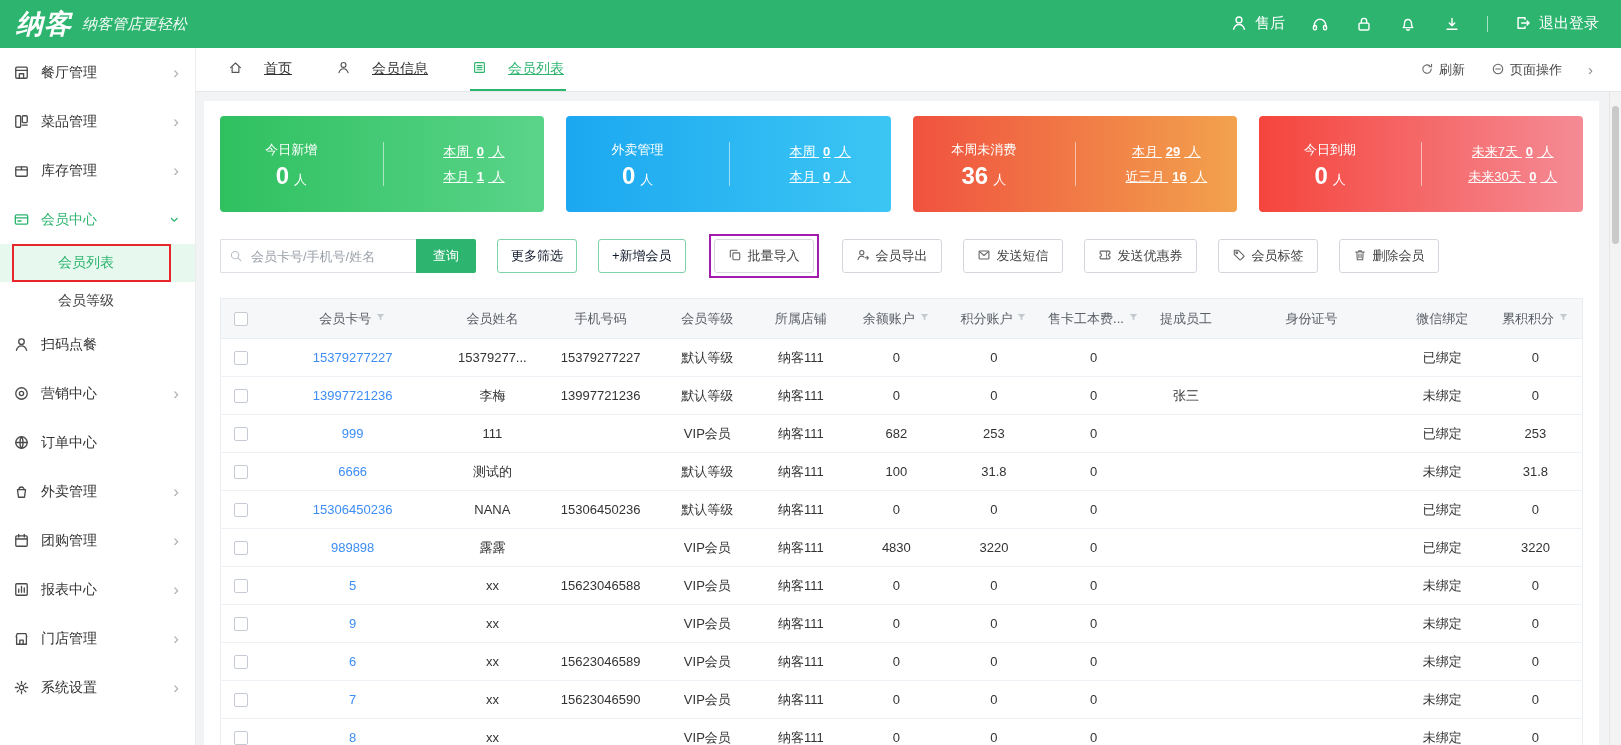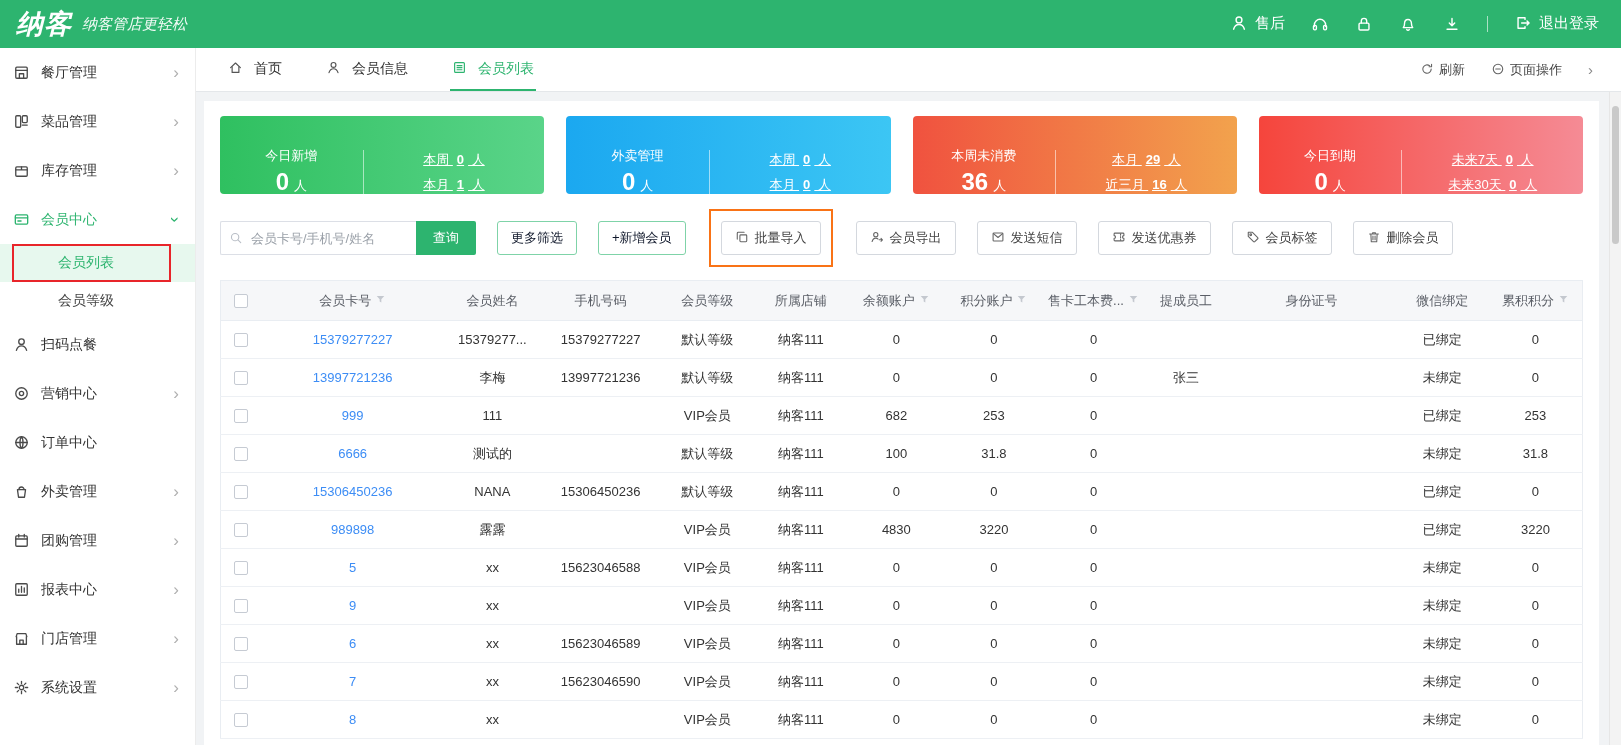--- a/index.html
+++ b/index.html
@@ -30,54 +30,54 @@
   .side-chev.down { transform:rotate(90deg); }
   .side-item.active .side-chev { color:#2db46f; }
   .sub-item { position:relative; height:38px; display:flex; align-items:center; padding-left:58px; font-size:14px; color:#444; cursor:pointer; }
   .sub-item.active { background:#e7f8ee; color:#2db46f; }
   .annot-box { position:absolute; left:12px; right:24px; top:0; bottom:0; border:2px solid #e8252a; pointer-events:none; }
 
   
   .main { position:fixed; left:196px; top:48px; right:0; bottom:0; background:#f1f3f5; }
   .tabbar { height:44px; background:#fff; border-bottom:1px solid #e4e7ea; display:flex; align-items:center; padding:0 28px 0 30px; }
   .tabs { display:flex; height:100%; gap:40px; }
-  .tab { display:flex; align-items:center; gap:11px; font-size:14px; color:#333; border-bottom:2px solid transparent; cursor:pointer; padding:0 2px; }
+  .tab { display:flex; align-items:center; gap:21px; font-size:14px; color:#333; border-bottom:2px solid transparent; cursor:pointer; padding:0 2px;text-decoration:underline; }
   .tab .ic { width:15px; height:15px; color:#555; }
   .tab.active { color:#2db46f; border-bottom-color:#2db46f; }
   .tab.active .ic { color:#2db46f; }
   .tab-actions { margin-left:auto; display:flex; align-items:flex-start; gap:26px; font-size:13px; color:#444; }
   .tab-action { display:inline-flex; align-items:center; gap:5px; cursor:pointer; }
   .tab-action .ic { width:14px; height:14px; color:#666; }
   .tab-chev { color:#888; font-size:15px; cursor:pointer; }
 
   .panel { position:absolute; left:8px; right:22px; top:53px; bottom:0; background:#fff; padding:15px 16px 0; overflow:hidden; }
 
   
   .cards { display:flex; gap:22px; }
-  .card { flex:1; height:78px; border-radius:4px; color:#fff; display:flex; align-items:flex-end; }
+  .card { flex:1; height:96px; border-radius:4px; color:#fff; display:flex; align-items:center;gap:20px; }
   .card-left { width:44%; display:flex; flex-direction:column; align-items:center; gap:5px; }
   .card-title { font-size:13px; }
   .card-num { font-size:24px; font-weight:700; line-height:1; }
   .card-num .unit { font-size:13px; font-weight:400; margin-left:5px; }
   .card-divider { width:1px; height:44px; background:rgba(255,255,255,.55); }
   .card-right { flex:1; display:flex; flex-direction:column; align-items:center; gap:7px; font-size:13px;text-decoration:underline; }
   .card-line .v { font-weight:700; text-decoration:underline; margin:0 4px; cursor:pointer; }
 
   
   .toolbar { display:flex; align-items:center; gap:21px; margin-top:22px; height:44px; }
   .search-group { display:flex; align-items:center; position:relative; }
   .search-ic { position:absolute; left:9px; color:#b9bec6; display:inline-flex; }
   .search-ic .ic { width:14px; height:14px; }
   .search-input { width:196px; height:34px; border:1px solid #dcdfe6; border-right:none; border-radius:2px 0 0 2px; padding:0 8px 0 30px; font-size:13px; color:#333; outline:none; font-family:inherit; }
   .search-input::placeholder { color:#9aa0a8; }
   .btn-primary { height:34px; padding:0 17px; background:#2db46f; color:#fff; border:none; border-radius:0 2px 2px 0; font-size:13px; cursor:pointer; font-family:inherit; }
   .tbtn { height:34px; padding:0 13px; display:inline-flex; align-items:center; gap:6px; background:#fff; border:1px solid #d4d8de; border-radius:3px; font-size:13px; color:#444; cursor:pointer; font-family:inherit; white-space:nowrap; }
   .tbtn .ic { width:14px; height:14px; color:#666; }
   .tbtn.green { color:#0f172a; border-color:#7fd3a8; }
-  .annot-wrap { display:inline-flex; padding:10px; border:2px solid #f97316; margin:0 2px; }
+  .annot-wrap { display:inline-flex; padding:3px; border:2px solid #a21caf; margin:0 2px; }
 
   
   .member-table { width:100%; border-collapse:collapse; table-layout:fixed; margin-top:20px; border:1px solid #e9edf2; }
   .member-table th { background:#f6f7f9; height:40px; font-size:13px; color:#5a5e66; font-weight:400; text-align:center; border-bottom:1px solid #e9edf2; padding:0 4px; white-space:nowrap; overflow:hidden; cursor:pointer; }
   .member-table td { height:38px; font-size:13px; color:#333; text-align:center; border-bottom:1px solid #edf0f4; padding:0 4px; white-space:nowrap; overflow:hidden; }
   .cb { display:inline-block; width:14px; height:14px; border:1px solid #c6cbd3; border-radius:2px; background:#fff; vertical-align:middle; cursor:pointer; }
   .link { color:#3d8df5; cursor:pointer; }
   .filter-ic { margin-left:4px; color:#c4c8cf; display:inline-flex; }
   .filter-ic .ic { width:11px; height:11px; }
 

